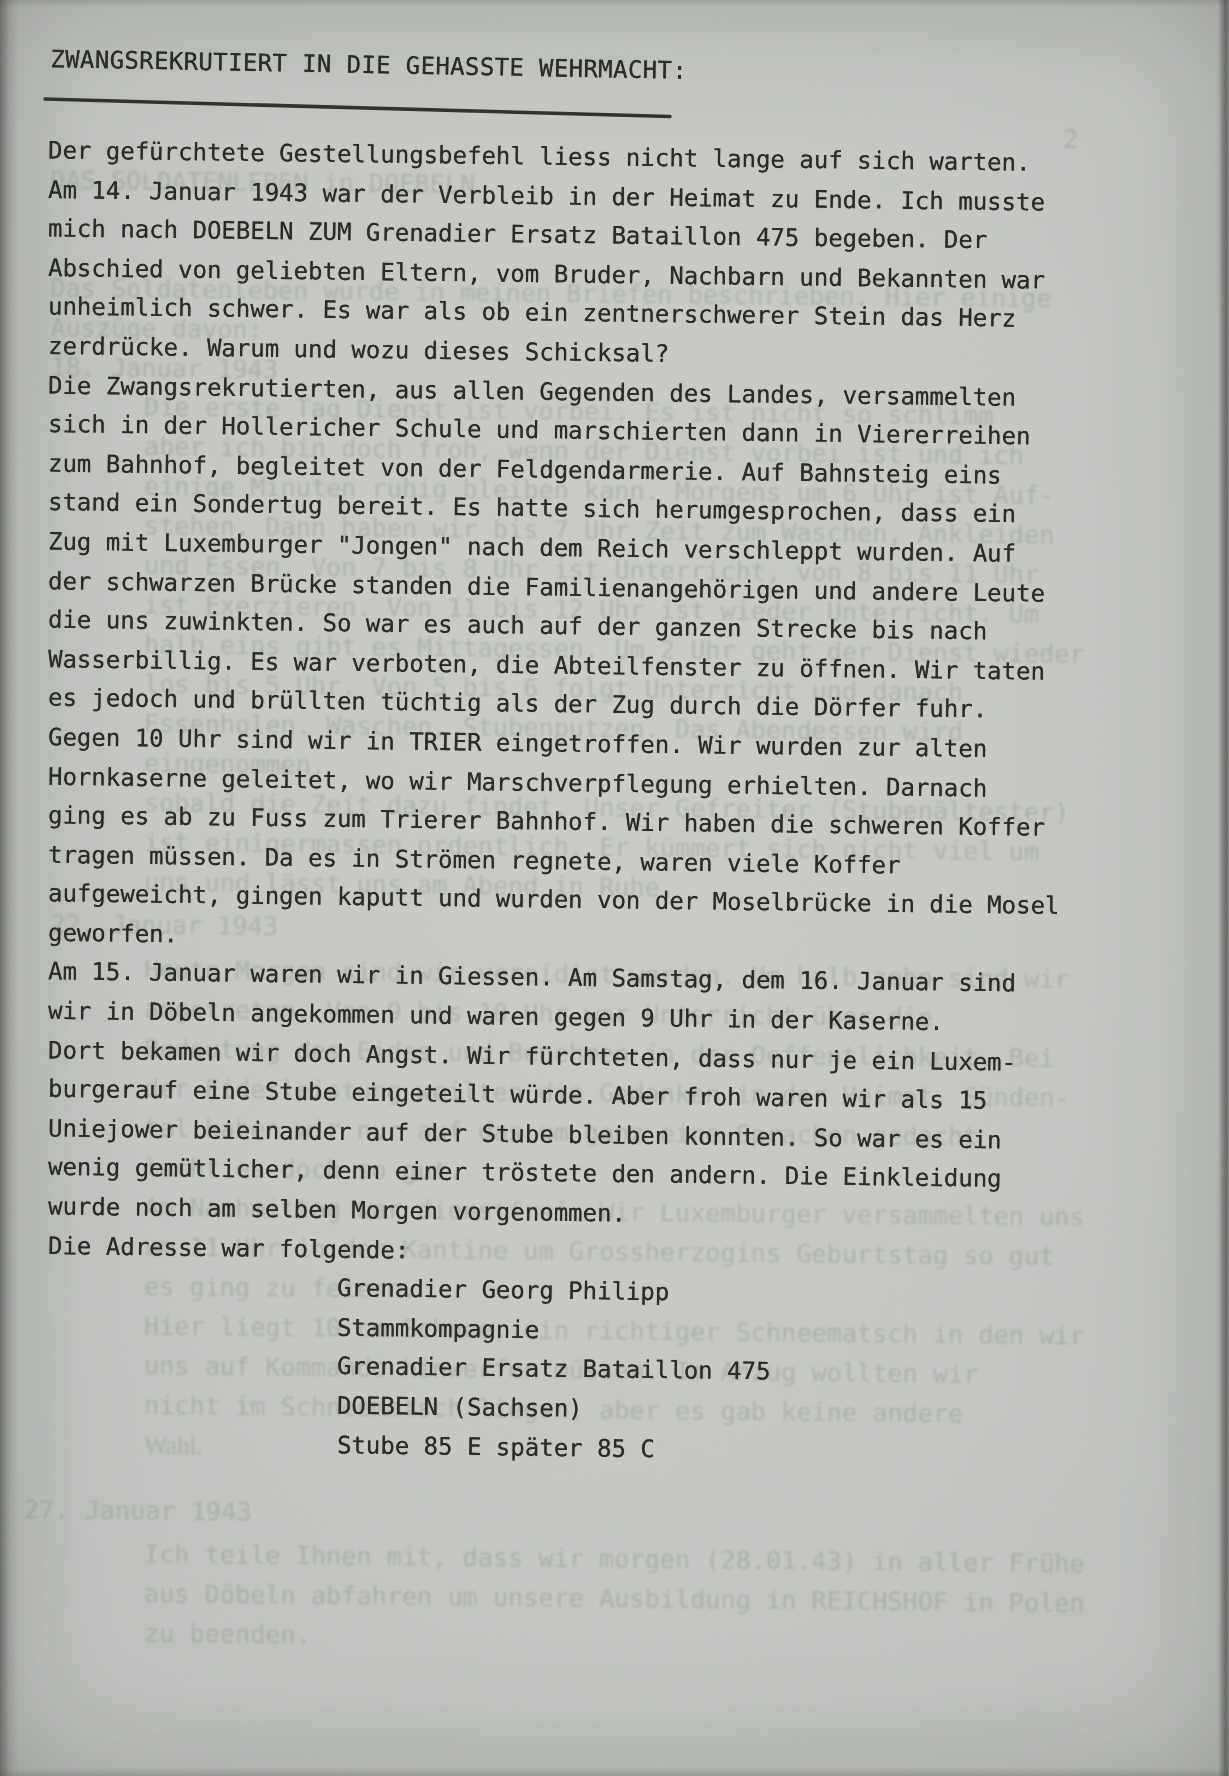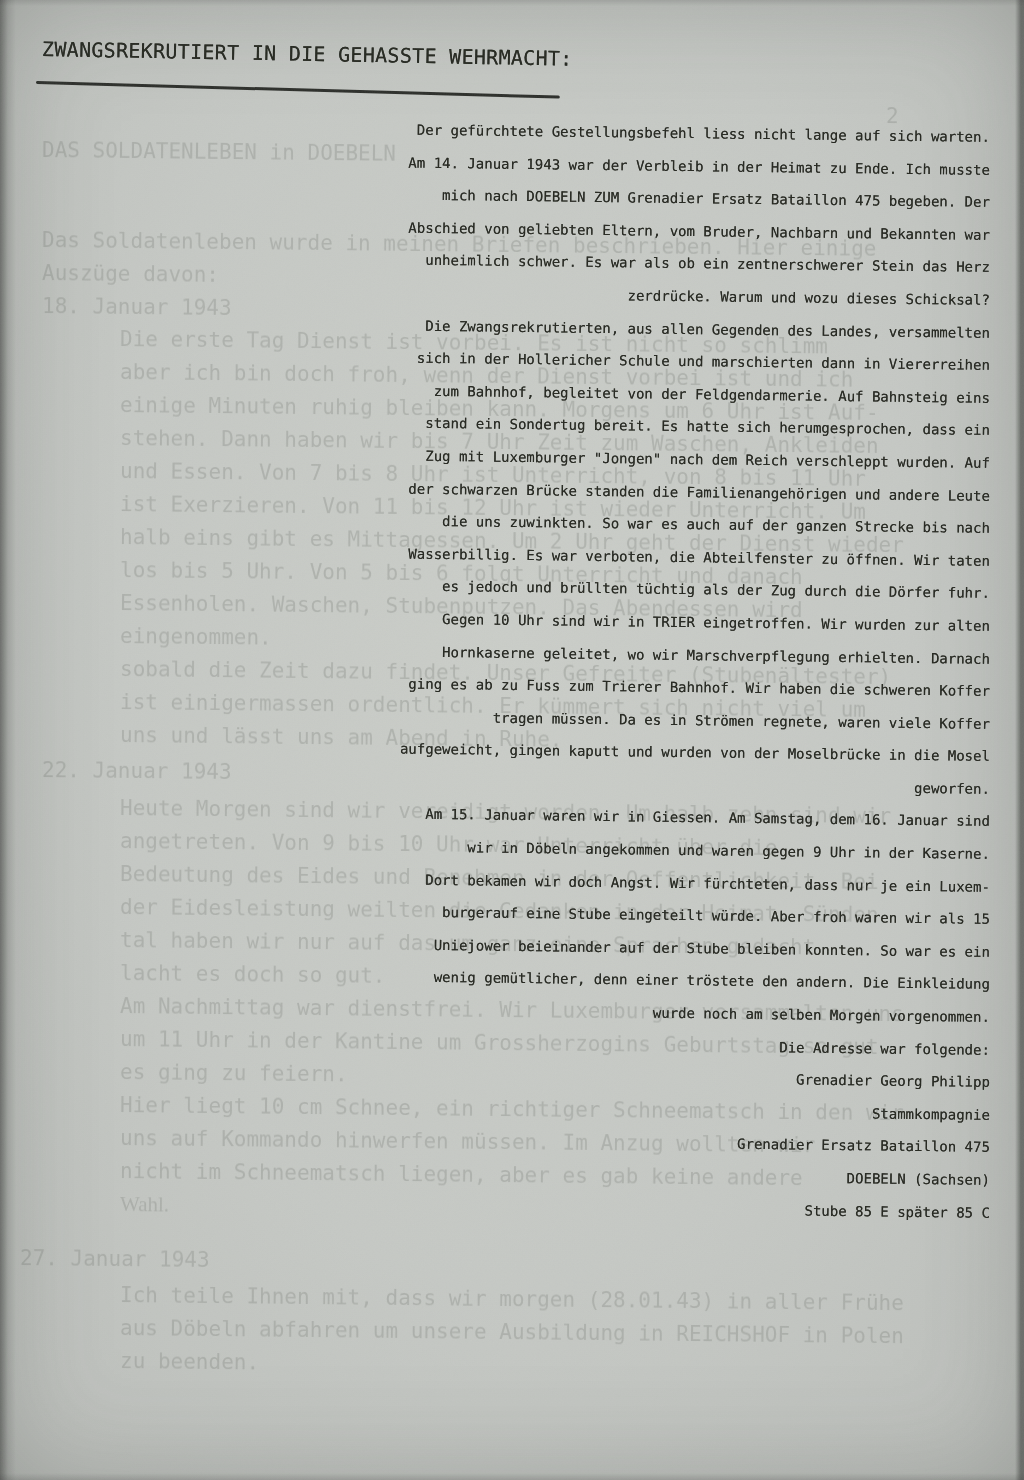--- a/index.html
+++ b/index.html
@@ -32,24 +32,23 @@
   }
   .title-underline{
     position:absolute;left:36px;top:81px;width:524px;height:3px;
     background:#2c2e2a;
     transform:rotate(1.6deg);transform-origin:0 50%;
     border-radius:2px;
   }
   
   .body-text{
     position:absolute;left:40px;top:109px;width:950px;
-    font-size:14px;line-height:32.6px;
+    font-size:20px;line-height:32.6px;
     color:#24261f;
     text-shadow:0 0 .6px rgba(34,36,30,.8);
-    text-align:right;
   }
   .line{white-space:pre;transform:rotate(.72deg);transform-origin:0 60%;}
   
   .bleedthrough{position:absolute;inset:0;pointer-events:none;}
   .ghost-line{
     position:absolute;white-space:pre;
     font-size:21px;color:#767a74;
     opacity:.30;filter:blur(.7px);
     transform:rotate(.6deg);transform-origin:0 50%;
   }

